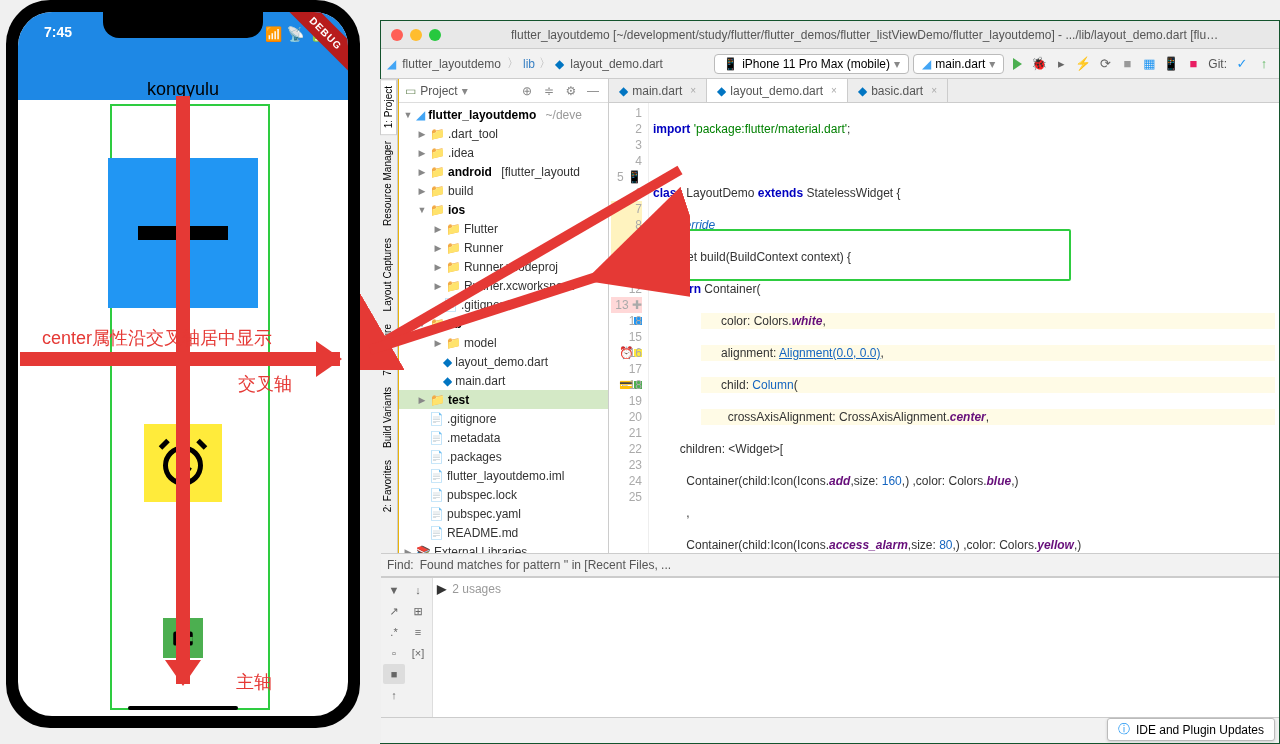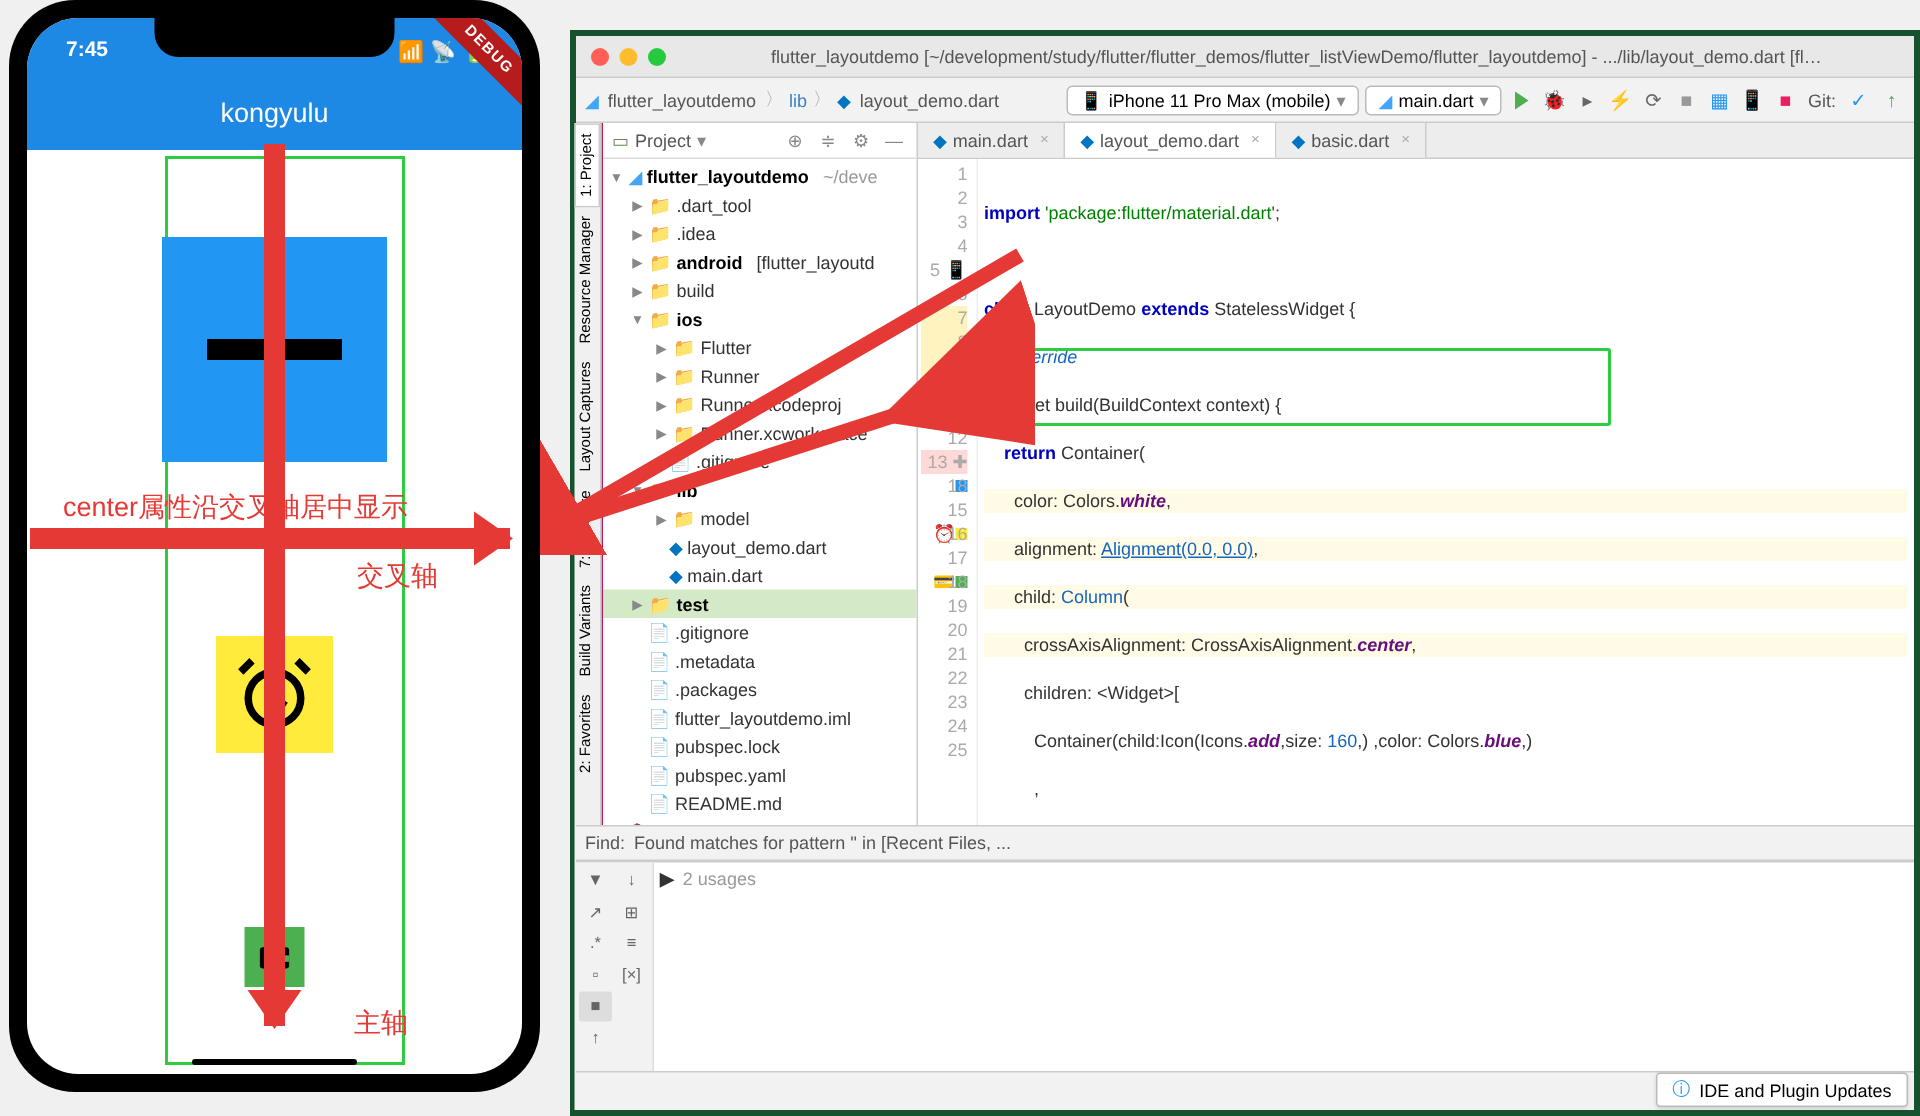--- a/index.html
+++ b/index.html
@@ -5,21 +5,21 @@
 * { margin: 0; padding: 0; box-sizing: border-box; font-family: -apple-system, Helvetica, Arial, sans-serif; }
 body { width: 1280px; height: 744px; background: #f0f0f0; overflow: hidden; position: relative; }
 
 
 .phone { position: absolute; left: 6px; top: 0; width: 354px; height: 728px; background: #000; border-radius: 44px; padding: 12px; z-index: 20; }
 .phone-inner { width: 100%; height: 100%; background: #fff; border-radius: 34px; overflow: hidden; position: relative; }
 .notch { position: absolute; top: 0; left: 50%; transform: translateX(-50%); width: 160px; height: 26px; background: #000; border-radius: 0 0 16px 16px; z-index: 5; }
 .status { position: absolute; top: 8px; left: 0; right: 0; height: 26px; color: #fff; z-index: 4; font-size: 14px; font-weight: 600; }
 .status .time { position: absolute; left: 26px; top: 4px; }
 .status .icons { position: absolute; right: 22px; top: 6px; display: flex; gap: 4px; }
-.appbar { position: absolute; top: 0; left: 0; right: 0; height: 88px; background: #1E88E5; display: flex; align-items: flex-end; justify-content: center; padding-bottom: 14px; color: #ffffff; font-size: 18px; z-index: 3; }
+.appbar { position: absolute; top: 0; left: 0; right: 0; height: 88px; background: #1E88E5; display: flex; align-items: flex-end; justify-content: center; color: #000000; font-size: 18px; z-index: 3; }
 .debug-ribbon { position: absolute; top: 10px; right: -28px; width: 100px; height: 22px; background: #b71c1c; color: #fff; font-size: 10px; font-weight: 700; display: flex; align-items: center; justify-content: center; transform: rotate(45deg); z-index: 6; letter-spacing: 1px; }
 .app-body { position: absolute; top: 88px; bottom: 0; left: 0; right: 0; }
 .green-box { position: absolute; top: 4px; bottom: 6px; left: 92px; width: 160px; border: 2px solid #2ecc40; }
 .home-ind { position: absolute; bottom: 6px; left: 50%; transform: translateX(-50%); width: 110px; height: 4px; background: #000; border-radius: 2px; z-index: 5; }
 .column-icons { position: absolute; top: 0; bottom: 0; left: 0; right: 0; display: flex; flex-direction: column; align-items: center; justify-content: space-around; }
 .icon-add { width: 150px; height: 150px; background: #2196F3; display: flex; align-items: center; justify-content: center; }
 .icon-add::before,.icon-add::after { content: ""; position: absolute; background: #000; }
 .icon-add { position: relative; }
 .icon-add::before { width: 90px; height: 14px; }
 .icon-add::after { width: 14px; height: 90px; }
@@ -29,21 +29,21 @@
 .icon-wallet svg { width: 26px; height: 26px; }
 
 
 .ann-red { color: #e53935; font-size: 18px; position: absolute; z-index: 25; text-align: right; }
 .arrow-main { position: absolute; left: 176px; top: 96px; width: 14px; height: 588px; background: linear-gradient(#e53935,#e53935); z-index: 22; }
 .arrow-main::after { content:""; position:absolute; bottom:-2px; left:-11px; border-left:18px solid transparent; border-right:18px solid transparent; border-top:26px solid #e53935; }
 .arrow-cross { position: absolute; left: 20px; top: 352px; width: 320px; height: 14px; background: #e53935; z-index: 22; }
 .arrow-cross::after { content:""; position:absolute; right:-2px; top:-11px; border-top:18px solid transparent; border-bottom:18px solid transparent; border-left:26px solid #e53935; }
 
 
-.ide { position: absolute; left: 380px; top: 20px; right: 0; bottom: 0; background: #be185d; border: 4px solid #14532d; }
+.ide { position: absolute; left: 380px; top: 20px; right: 0; bottom: 0; background: #eab308; border: 1px solid #14532d; }
 .traffic { display: flex; gap: 7px; padding: 8px 10px; }
 .traffic div { width: 12px; height: 12px; border-radius: 50%; }
 .t-red { background: #ff5f56; } .t-yel { background: #ffbd2e; } .t-grn { background: #27c93f; }
 .title-bar { position: absolute; top: 0; left: 0; right: 0; height: 28px; display: flex; align-items: center; font-size: 12px; color: #555; background: #e8e8e8; border-bottom: 1px solid #ccc; }
 .title-bar .title { flex: 1; text-align: center; padding: 0 60px; overflow: hidden; text-overflow: ellipsis; white-space: nowrap; }
 
 .toolbar { position: absolute; top: 28px; left: 0; right: 0; height: 30px; background: #f2f2f2; border-bottom: 1px solid #ccc; display: flex; align-items: center; font-size: 12px; padding: 0 6px; gap: 4px; }
 .bc-item { color: #555; padding: 0 2px; }
 .bc-sep { color: #aaa; }
 .bc-folder { color: #3b82c4; }
@@ -67,23 +67,23 @@
 .editor-tabs { position: absolute; top: 58px; left: 210px; right: 0; height: 24px; background: #ededed; border-bottom: 1px solid #ccc; display: flex; font-size: 12px; }
 .etab { padding: 3px 10px; border-right: 1px solid #ccc; display: flex; align-items: center; gap: 4px; color: #555; background: #ededed; }
 .etab.active { background: #fff; }
 .etab .x { color: #aaa; font-size: 10px; margin-left: 4px; }
 
 .editor { position: absolute; top: 82px; left: 210px; right: 0; bottom: 190px; background: #fff; display: flex; font-family: Menlo, Consolas, monospace; font-size: 12px; }
 .gutter { width: 40px; background: #fff; color: #aaa; text-align: right; padding: 2px 6px 2px 2px; border-right: 1px solid #eee; line-height: 16px; }
 .gutter .gl { height: 16px; }
 .gutter .gl.hl1 { background: #fff3bf; }
 .gutter .gl.hl2 { background: #ffd8d8; }
-.code { flex: 1; padding: 12px 4px; line-height: 16px; white-space: pre; color: #333; position: relative; }
+.code { flex: 1; padding: 2px 4px; line-height: 16px; white-space: pre; color: #333; position: relative; }
 .code .ln { height: 16px; }
-.code .ln.hl1 { background: #fffbe6; }
+.code .ln.hl1 { background: #fffbe6; margin-left: 48px; }
 .kw { color: #0000c0; font-weight: 600; }
 .str { color: #008000; }
 .cmt { color: #808080; font-style: italic; }
 .param { color: #1565c0; font-style: italic; }
 .enum { color: #660e7a; font-style: italic; font-weight: 600; }
 .num { color: #1565c0; }
 .type { color: #1565c0; }
 .green-hl { border: 2px solid #2ecc40; border-radius: 2px; position: absolute; }
 
 .diag-arrow { position: absolute; z-index: 30; }

